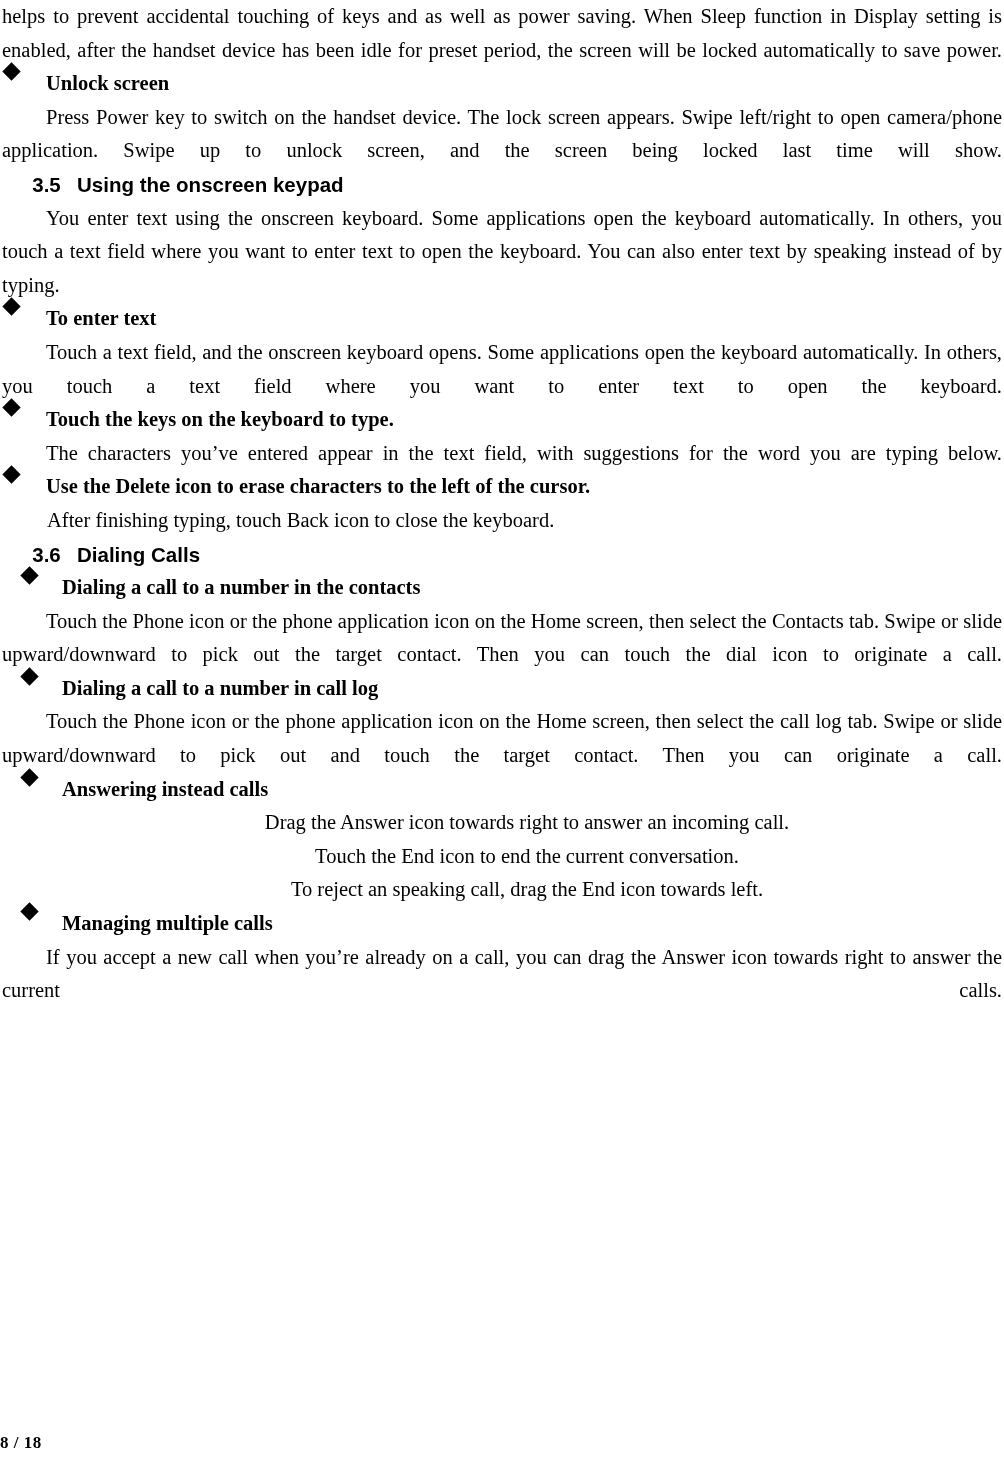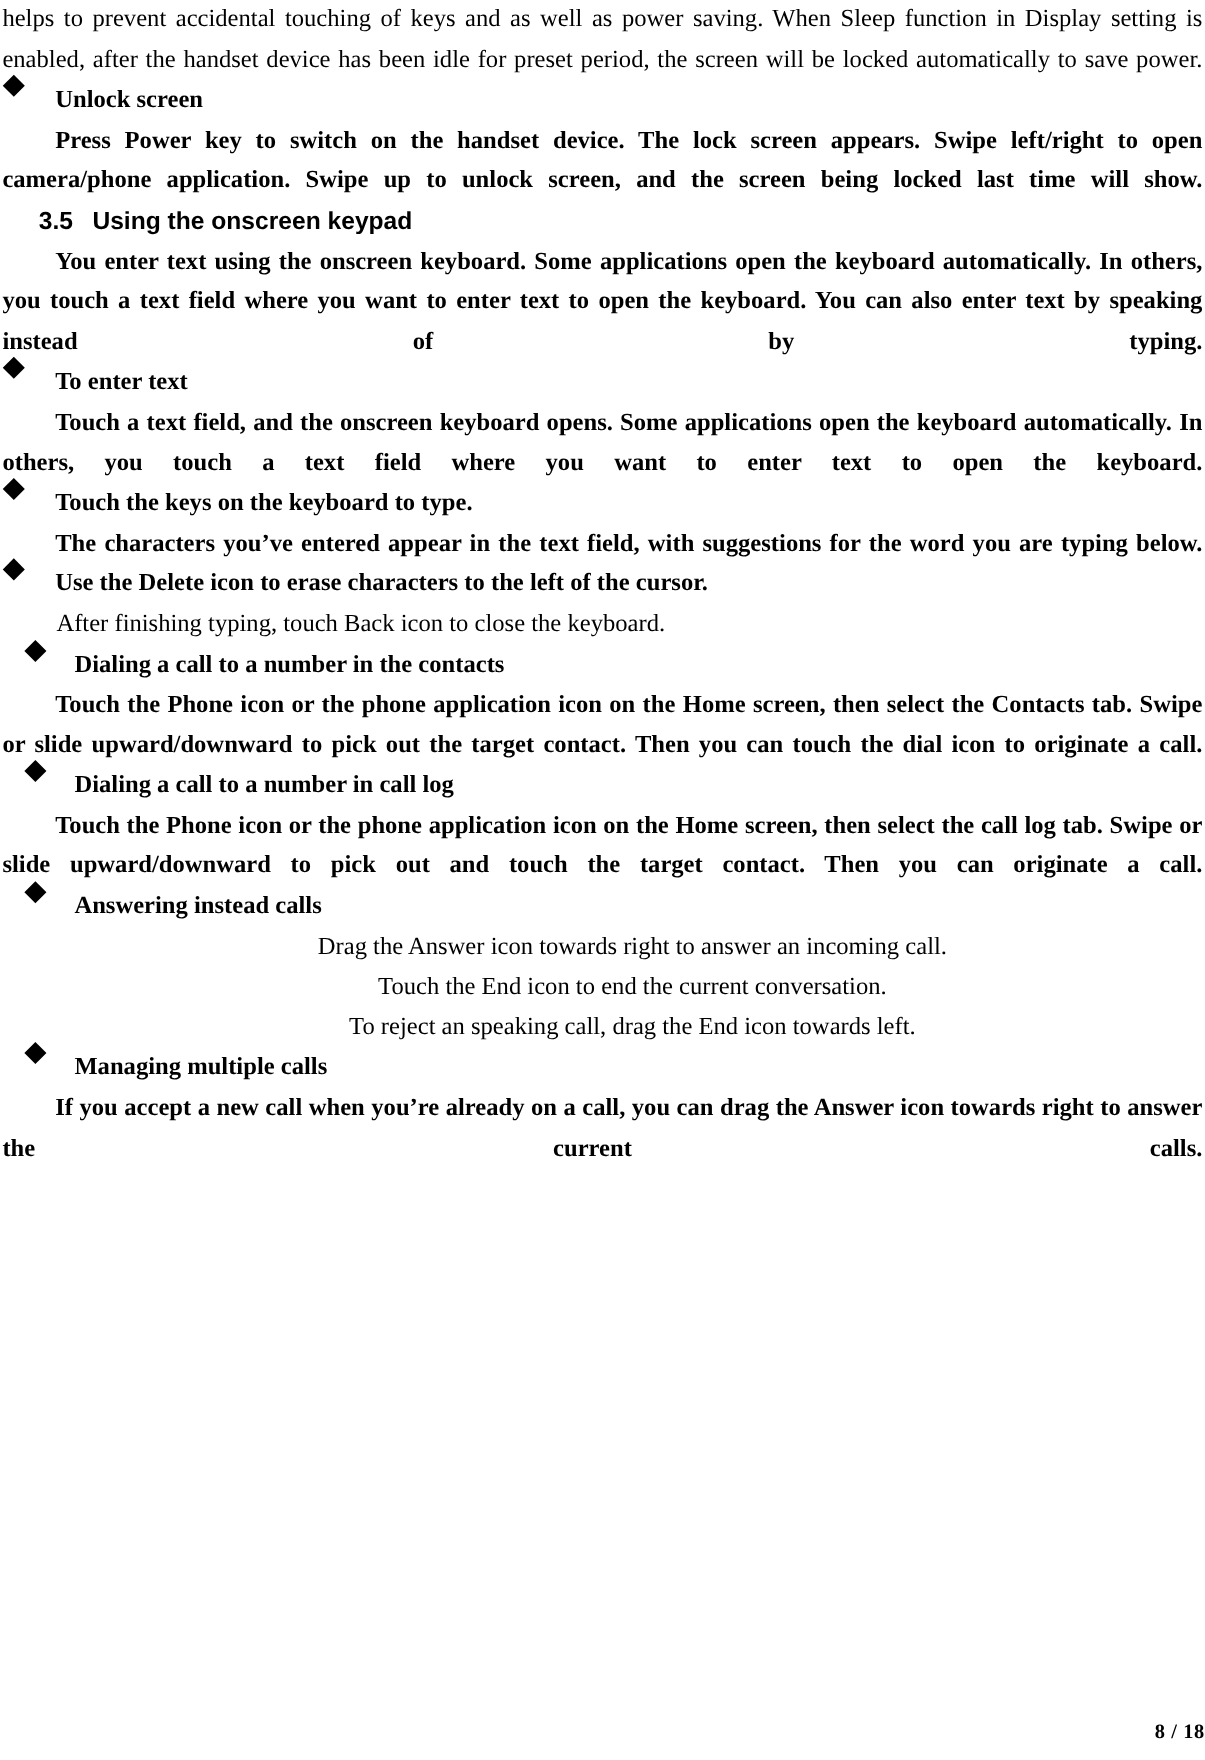--- a/index.html
+++ b/index.html
@@ -32,21 +32,20 @@
     text-justify: inter-word;
     margin: 0;
     hyphens: none;
     white-space: normal;
   }
   .para.justify-all {
     text-align-last: justify;
   }
   .para.indent {
     text-indent: 44px;
-    font-weight: bold;
   }
   .para.pad-left {
     padding-left: 45px;
     text-align: left;
     text-indent: 0;
   }
   .para.pad-left-50 {
     padding-left: 50px;
     text-align: center;
     text-indent: 0;
@@ -96,21 +95,21 @@
   }
   .bullet-heading.lvl0 .bullet-gap { display: inline-block; width: 28px; flex: 0 0 28px; }
   .bullet-heading.lvl1 .bullet-gap { display: inline-block; width: 26px; flex: 0 0 26px; }
 
   
   .footer {
     position: absolute;
     left: 0;
     right: 0;
     bottom: 14px;
-    text-align: right;
+    text-align: left;
     font-family: "Liberation Serif", "DejaVu Serif", serif;
     font-weight: bold;
     font-size: 17px;
     letter-spacing: 0.5px;
   }
 </style>
 </head>
 <body>
 
 <div class="page">
@@ -150,20 +149,24 @@
     <p class="para indent justify-all">The characters you’ve entered appear in the text field, with suggestions for the word you are typing below.</p>
 
     <div class="bullet-heading lvl0">
       <span class="diamond"></span>
       <span class="bullet-gap"></span>
       <span>Use the Delete icon to erase characters to the left of the cursor.</span>
     </div>
 
     <p class="para pad-left">After finishing typing, touch Back icon to close the keyboard.</p>
 
+    <div class="section-heading">
+      <span class="sec-num">3.6</span>
+      <span>Dialing Calls</span>
+    </div>
 
     <div class="bullet-heading lvl1">
       <span class="diamond"></span>
       <span class="bullet-gap"></span>
       <span>Dialing a call to a number in the contacts</span>
     </div>
 
     <p class="para indent justify-all">Touch the Phone icon or the phone application icon on the Home screen, then select the Contacts tab. Swipe or slide upward/downward to pick out the target contact. Then you can touch the dial icon to originate a call.</p>
 
     <div class="bullet-heading lvl1">

